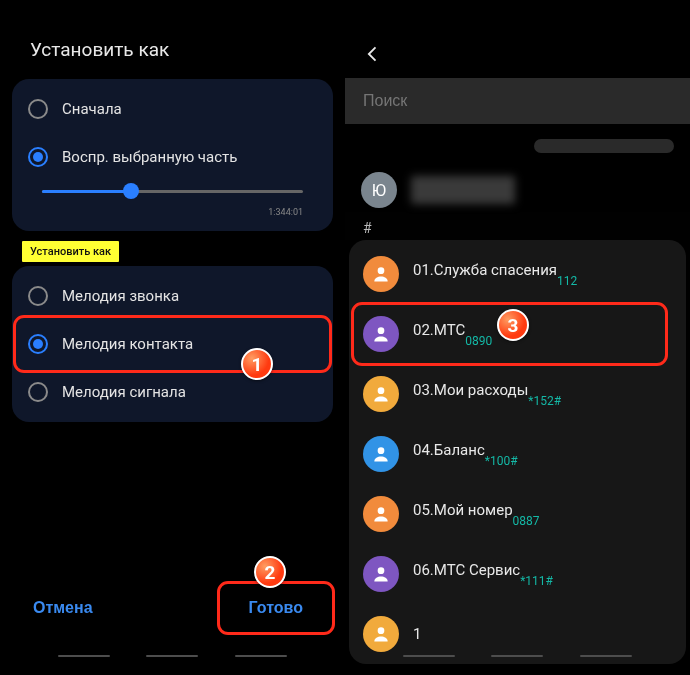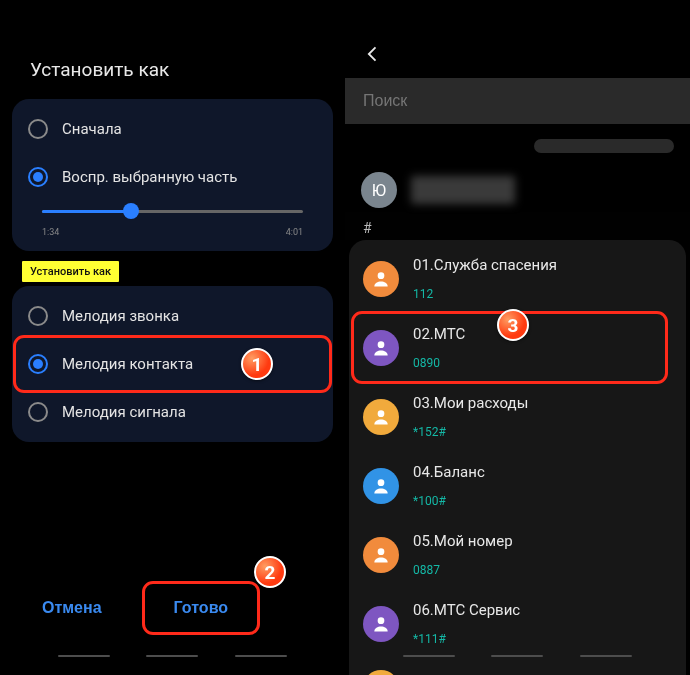--- a/index.html
+++ b/index.html
@@ -1,43 +1,43 @@
 <!DOCTYPE html>
 <html><head>
   <meta charset="utf-8">
   <style>
     * { margin: 0; padding: 0; box-sizing: border-box; }
     body { background: #000; font-family: -apple-system, "Segoe UI", Roboto, sans-serif; width: 690px; height: 675px; overflow: hidden; display: flex; }
     .col { position: relative; }
-    .left { width: 345px; padding: 18px 12px 12px; margin-top: 20px; }
+    .left { width: 345px; padding: 18px 12px 12px; }
     .right { width: 345px; padding-top: 28px; }
 
     
     .title { color: #e8e8e8; font-size: 19px; padding: 20px 18px 18px; }
     .card { background: #0f172a; border-radius: 17px; padding: 6px 0; }
     .radio-row { display: flex; align-items: center; padding: 14px 16px; cursor: pointer; }
     .radio { width: 20px; height: 20px; border-radius: 50%; border: 2px solid #8a8a8a; margin-right: 14px; flex-shrink: 0; position: relative; }
     .radio.on { border-color: #2a7fff; }
     .radio.on::after { content: ""; position: absolute; inset: 3px; border-radius: 50%; background: #2a7fff; }
     .radio-label { color: #e4e4e4; font-size: 15px; white-space: nowrap; overflow: hidden; text-overflow: ellipsis; }
 
     .slider-wrap { padding: 0 30px 8px; }
     .slider { position: relative; height: 22px; }
     .track { position: absolute; top: 9px; left: 0; right: 0; height: 3px; background: #666; border-radius: 2px; }
     .fill { position: absolute; top: 9px; left: 0; width: 34%; height: 3px; background: #2a7fff; border-radius: 2px; }
     .thumb { position: absolute; top: 2px; left: 34%; width: 16px; height: 16px; margin-left: -8px; border-radius: 50%; background: #2a7fff; }
-    .times { display: flex; justify-content: space-between; color: #888; font-size: 9px; margin-top: 4px; }
+    .times { display: flex; justify-content: flex-end; color: #888; font-size: 9px; margin-top: 4px; }
 
     .chip { display: inline-block; background: #ffff33; color: #111; font-size: 11px; font-weight: 500; padding: 4px 8px; margin: 10px 0 2px 10px; border-radius: 1px; }
 
     .card2 { margin-top: 2px; }
     .hl { position: relative; }
     .hl-border { position: absolute; inset: -5px 1px -5px 1px; border: 3px solid #ff2a1a; border-radius: 11px; pointer-events: none; }
 
-    .footer { position: absolute; bottom: 42px; left: 12px; right: 12px; display: flex; justify-content: flex-start; gap: 12px; }
+    .footer { position: absolute; bottom: 42px; left: 3px; right: 12px; display: flex; justify-content: space-between; gap: 12px; }
     .fbtn { color: #3a8af0; font-size: 16px; font-weight: 600; padding: 16px 30px; background: transparent; border: none; cursor: pointer; }
     .fhl { position: relative; }
     .fhl-border { position: absolute; inset: -2px; border: 3px solid #ff2a1a; border-radius: 11px; pointer-events: none; }
     .navgest { position: absolute; bottom: 18px; left: 0; right: 0; display: flex; justify-content: space-around; padding: 0 40px; }
     .bar { width: 52px; height: 2px; background: #4d4d4d; border-radius: 2px; }
 
     
     .header { display: flex; align-items: center; padding: 16px 18px 14px; }
     .back { width: 20px; height: 20px; margin-right: 18px; }
     .back svg { width: 100%; height: 100%; }
@@ -46,21 +46,21 @@
     .invite { display: flex; align-items: center; padding: 8px 16px; height: 44px; }
     .placeholder-line { height: 14px; width: 140px; background: #2a2a2a; border-radius: 7px; }
     .av-letter { width: 36px; height: 36px; border-radius: 50%; background: #7a858e; color: #fff; font-size: 16px; display: flex; align-items: center; justify-content: center; margin-right: 14px; flex-shrink: 0; }
     .avblur { width: 104px; height: 28px; background: #3a3a3a; border-radius: 2px; filter: blur(4px); }
 
     .section-letter { color: #b9b9b9; font-size: 14px; padding: 8px 18px 4px; background: #010101; }
     .list-card { background: #171717; border-radius: 17px; margin: 0 4px; padding: 4px 0 0; }
     .contact { display: flex; align-items: center; padding: 12px 14px; position: relative; }
     .av { width: 36px; height: 36px; border-radius: 50%; margin-right: 14px; flex-shrink: 0; display: flex; align-items: center; justify-content: center; }
     .av svg { width: 20px; height: 20px; }
-    .ctext { display: flex; flex-direction: column; }
+    .ctext { display: flex; flex-direction: row; }
     .cname { color: #e8e8e8; font-size: 15px; line-height: 1.2; }
     .csub { color: #14b8a6; font-size: 12px; margin-top: 13px; }
     .rhl .hl-border { inset: -2px 18px -2px 2px; }
 
     
     .badge { position: absolute; width: 32px; height: 32px; border-radius: 50%; background: radial-gradient(circle at 32% 30%, #ff9d62, #ff3a10 62%); border: 2px solid #fff; color: #fff; font-size: 19px; font-weight: 700; display: flex; align-items: center; justify-content: center; box-shadow: 0 1px 3px rgba(0,0,0,.5); pointer-events: none; }
     .b1 { top: 348px; left: 241px; }
     .b2 { top: 556px; left: 254px; }
     .b3 { top: 309px; left: 497px; }
   </style>

